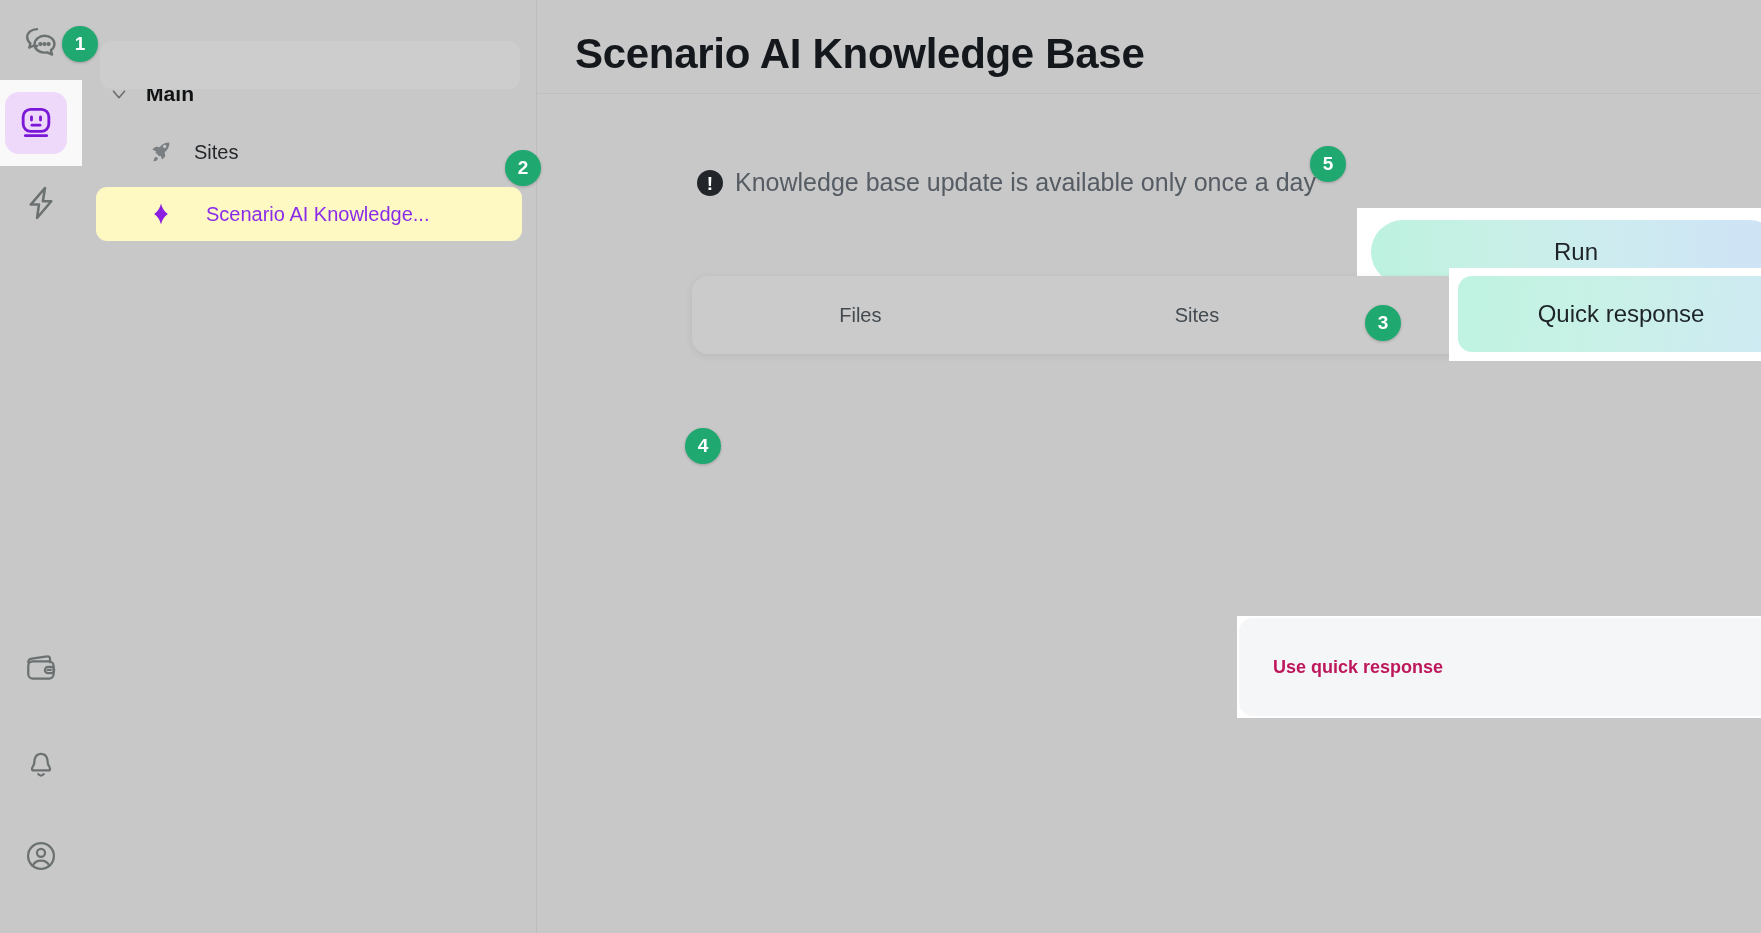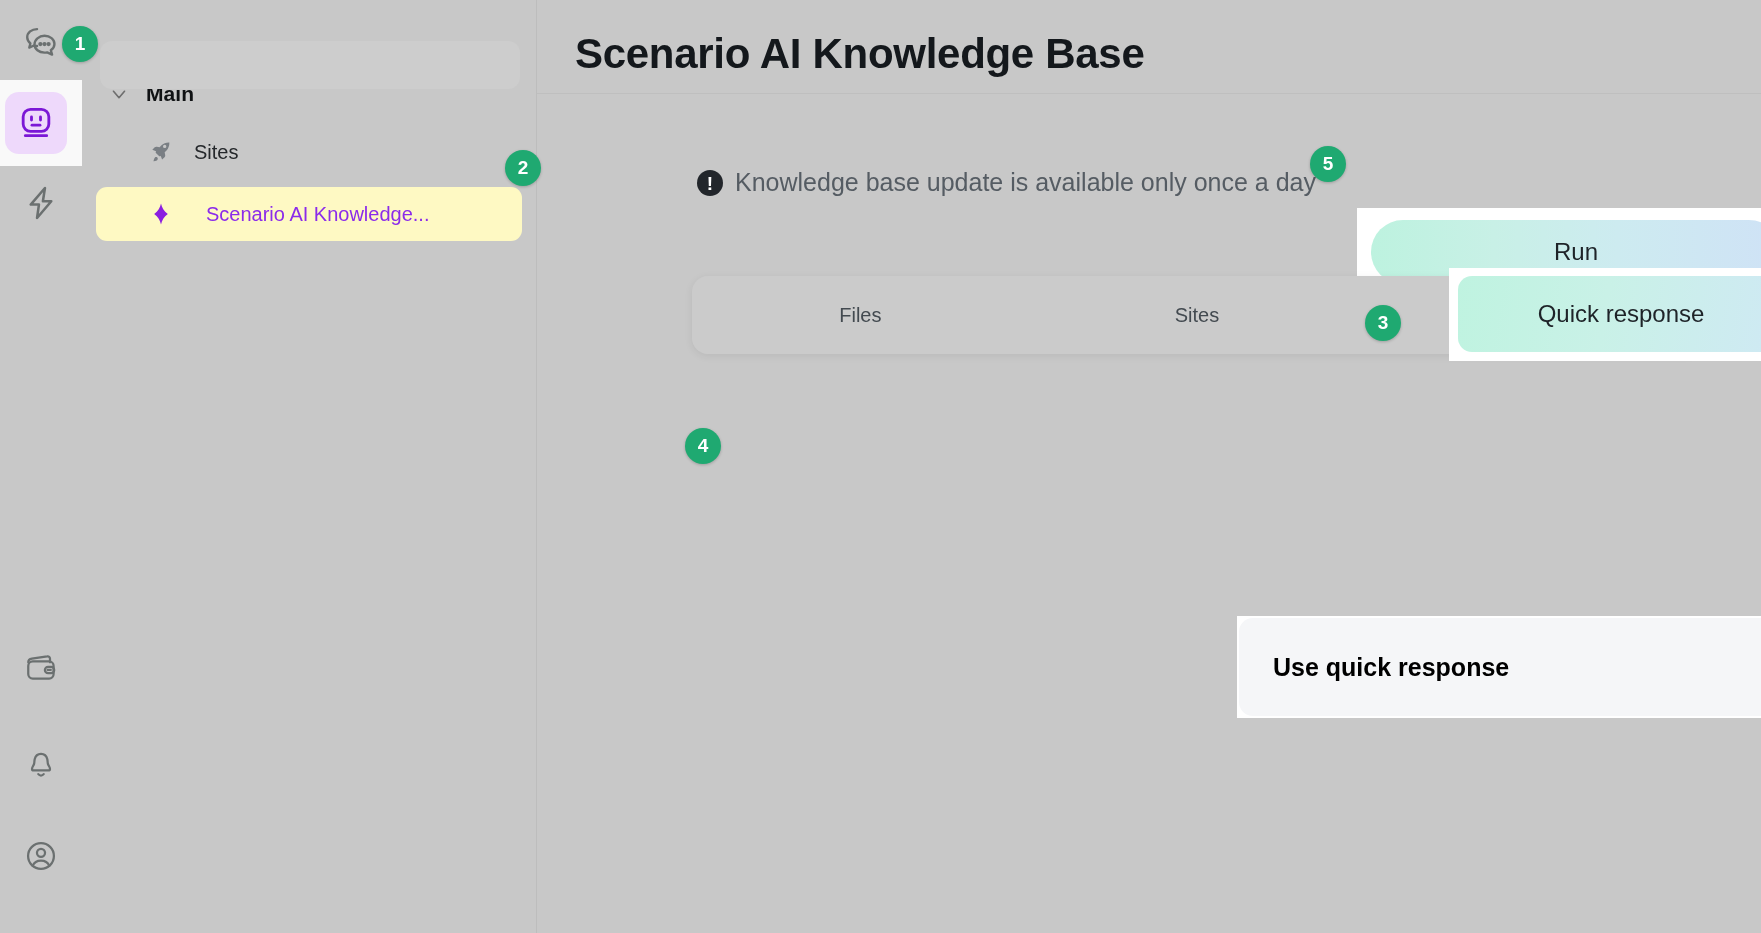--- a/index.html
+++ b/index.html
@@ -228,21 +228,21 @@
     z-index: 2;
   }
   .panel {
     background: #f5f6f8;
     border-radius: 14px 0 0 14px;
     height: 98px;
     display: flex; align-items: center;
     padding: 0 44px 0 34px;
   }
   .panel-label {
-    font-size: 25px; font-weight: 700; color: #000000;
+    font-size: 18px; font-weight: 700; color: #be185d;
   }
 
   
   .badge {
     position: absolute;
     width: 36px; height: 36px;
     border-radius: 50%;
     background: #1fa971;
     color: #ffffff;
     font-size: 19px; font-weight: 700;

